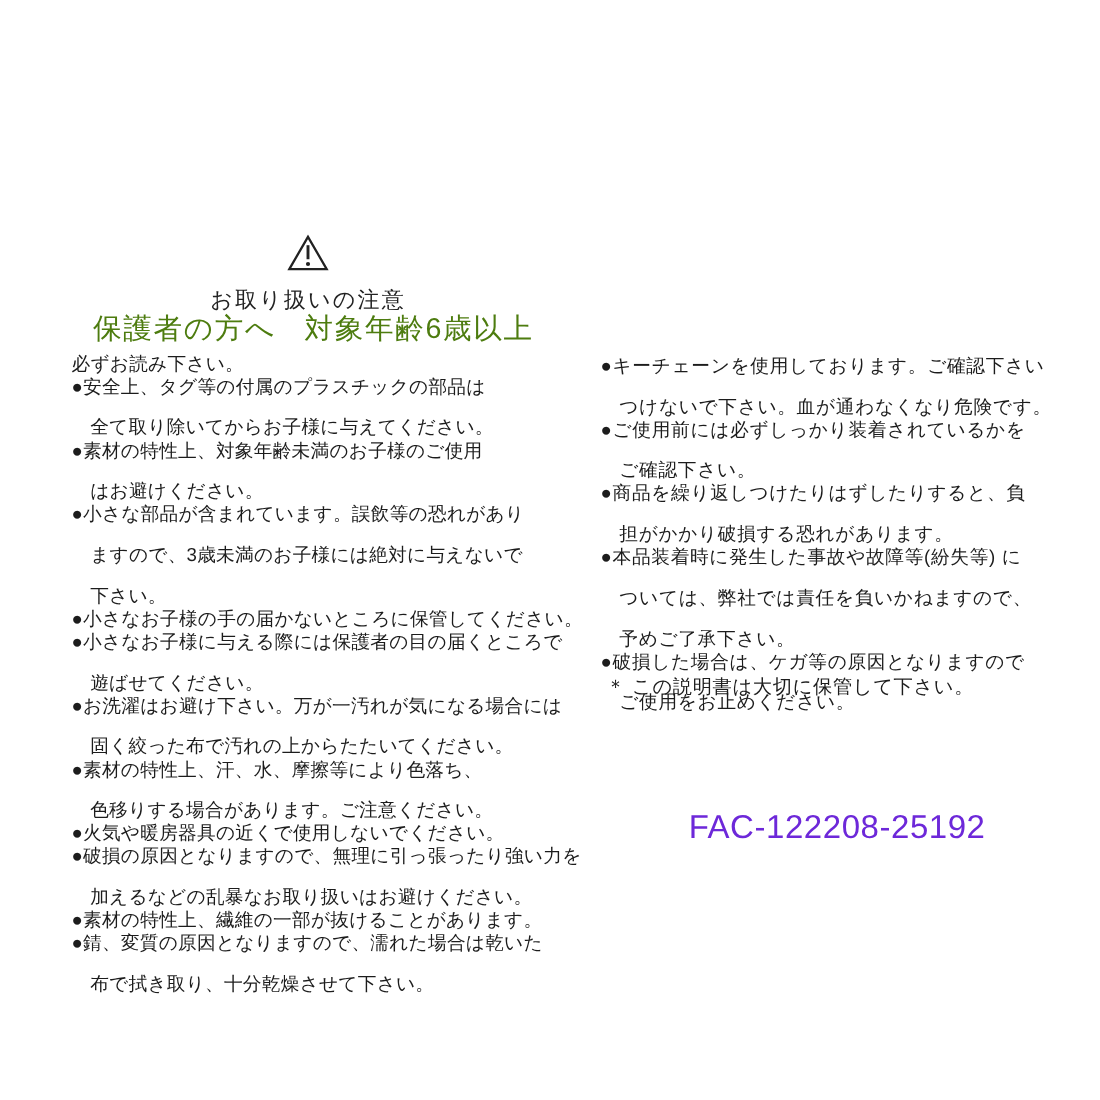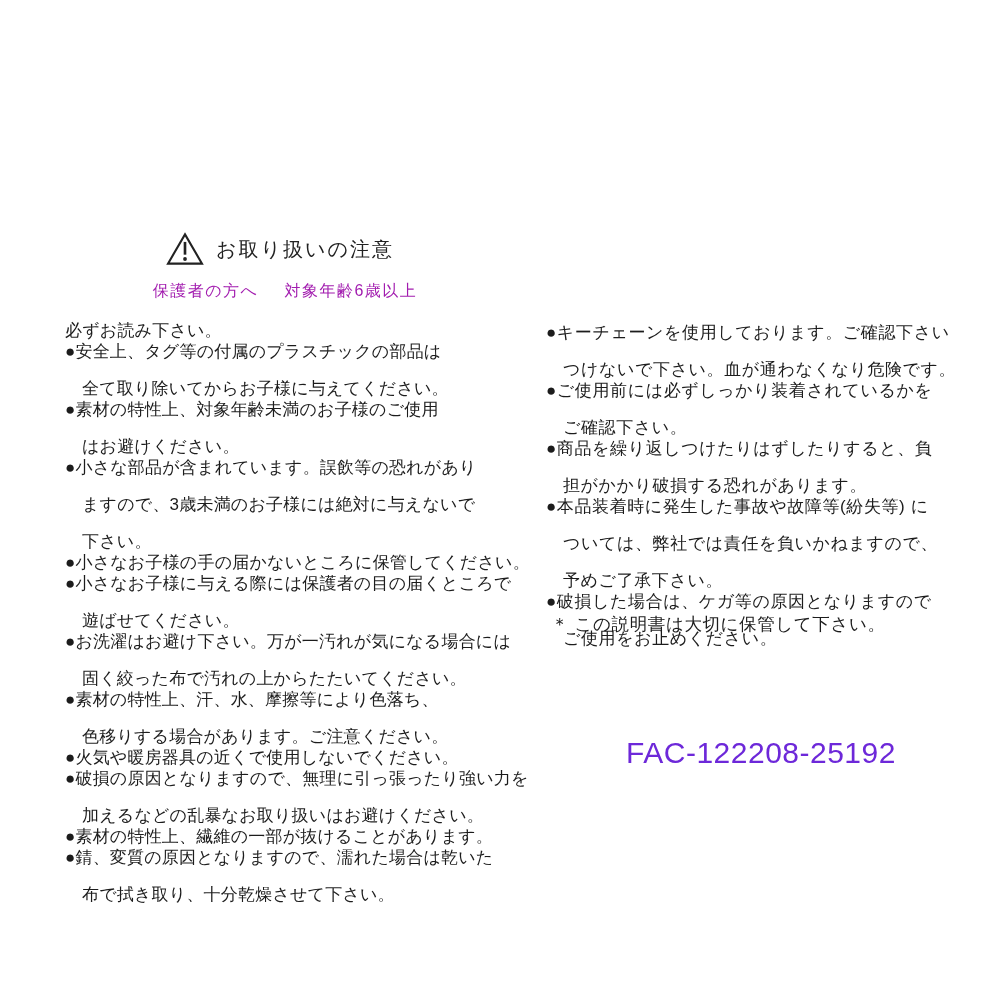--- a/index.html
+++ b/index.html
@@ -19,37 +19,38 @@
   }
   
   .warning-header {
     position: absolute;
     left: 65px; top: 228px;
     width: 430px; height: 42px;
     display: flex;
     align-items: center;
     justify-content: center;
     gap: 12px;
+    flex-direction: column;
   }
   .warning-header .tri { flex: 0 0 auto; display: block; }
   .warning-title {
     font-size: 20px;
     letter-spacing: 2px;
     font-weight: 500;
     color: #222;
   }
   
   .audience-line {
     position: absolute;
     left: 70px; top: 281px;
     width: 430px;
     text-align: center;
-    font-size: 16px;
+    font-size: 26px;
     letter-spacing: 1.5px;
-    color: #a21caf;
+    color: #4d7c0f;
     white-space: nowrap;
   }
   .audience-line .gap { display: inline-block; width: 26px; }
   
   .col {
     font-size: 17px;
     line-height: 21px;
     letter-spacing: 0.2px;
     color: #1c1c1c;
   }

